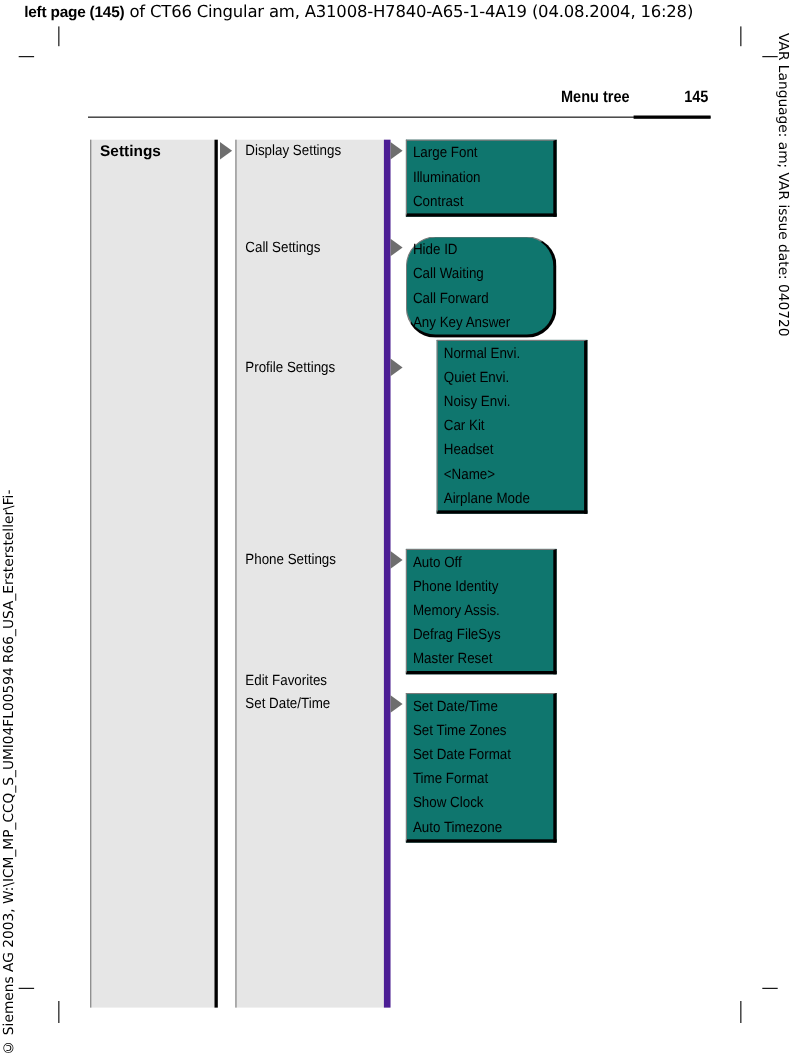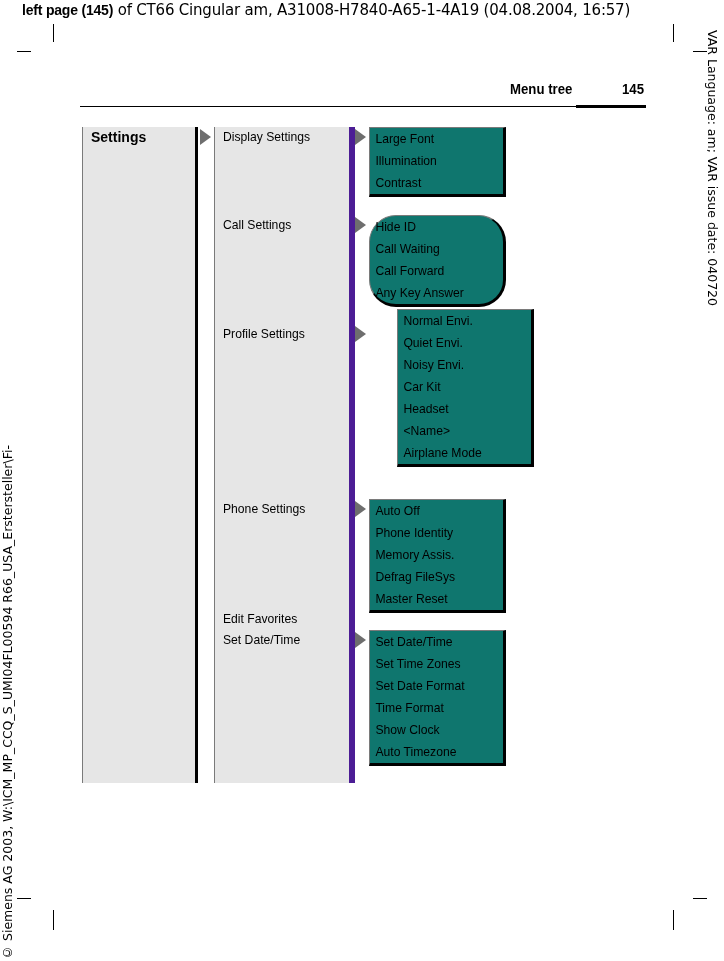--- a/index.html
+++ b/index.html
@@ -13,38 +13,38 @@
   .vtext-right { position: absolute; left: 705px; top: 30px; writing-mode: vertical-rl;
                  font-family: "DejaVu Sans", sans-serif; font-size: 12.5px; white-space: nowrap; }
   .vtext-left { position: absolute; left: 0px; top: 440px; height: 520px; writing-mode: vertical-rl;
                 transform: rotate(180deg); font-family: "DejaVu Sans", sans-serif; font-size: 12.5px;
                 white-space: nowrap; text-align: left; }
   .hdr-title { left: 510px; top: 80px; font-weight: bold; font-size: 15px; font-family: "Liberation Sans", sans-serif; transform: scaleX(0.88); transform-origin: left; }
   .hdr-page { left: 622px; top: 80px; font-weight: bold; font-size: 15px; font-family: "Liberation Sans", sans-serif; transform: scaleX(0.88); transform-origin: left; }
   .hdr-rule { left: 80px; top: 106px; width: 566px; height: 1px; background: #000; }
   .hdr-rule-thick { left: 576px; top: 105px; width: 70px; height: 3px; background: #000; }
 
-  .col { position: absolute; background: #e6e6e6; top: 127px; height: 656px; text-align: right; }
+  .col { position: absolute; background: #e6e6e6; top: 127px; height: 789px; text-align: right; }
   .col1 { left: 82px; width: 112px; border-left: 1px solid #7a7a7a; border-right: 3px solid #000; }
   .col2 { left: 214px; width: 134px; border-left: 1px solid #7a7a7a; border-right: 6px solid #4c1d95; }
   .col1-label { position: absolute; left: 8px; top: 2px; font-weight: bold; font-size: 14px; }
   .item2 { position: absolute; left: 8px; font-size: 13.5px; transform: scaleX(0.9); transform-origin: left; white-space: nowrap; }
   .arrow { position: absolute; width: 0; height: 0; border-top: 8px solid transparent;
            border-bottom: 8px solid transparent; border-left: 11px solid #6e6e6e; }
   .sub { position: absolute; left: 369px; width: 133px; background: #0f766e;
          border-left: 1px solid #7a7a7a; border-top: 1px solid #7a7a7a;
          border-right: 3px solid #000; border-bottom: 3px solid #000; }
   .sub-item { height: 22px; line-height: 21px; padding-left: 6px; font-size: 13.5px;
               transform: scaleX(0.9); transform-origin: left; white-space: nowrap; }
 </style>
 </head>
 <body>
 
 <div class="abs topline">
-  <span class="bold">left page (145)</span><span> of CT66 Cingular am, A31008-H7840-A65-1-4A19 (04.08.2004, 16:57)</span>
+  <span class="bold">left page (145)</span><span> of CT66 Cingular am, A31008-H7840-A65-1-4A19 (04.08.2004, 16:28)</span>
 </div>
 
 <div class="crop" style="left:53px;top:24px;width:1px;height:18px;"></div>
 <div class="crop" style="left:17px;top:51px;width:14px;height:1px;"></div>
 <div class="crop" style="left:673px;top:24px;width:1px;height:18px;"></div>
 <div class="crop" style="left:693px;top:51px;width:14px;height:1px;"></div>
 <div class="crop" style="left:53px;top:910px;width:1px;height:20px;"></div>
 <div class="crop" style="left:17px;top:898px;width:14px;height:1px;"></div>
 <div class="crop" style="left:673px;top:910px;width:1px;height:20px;"></div>
 <div class="crop" style="left:693px;top:898px;width:14px;height:1px;"></div>

